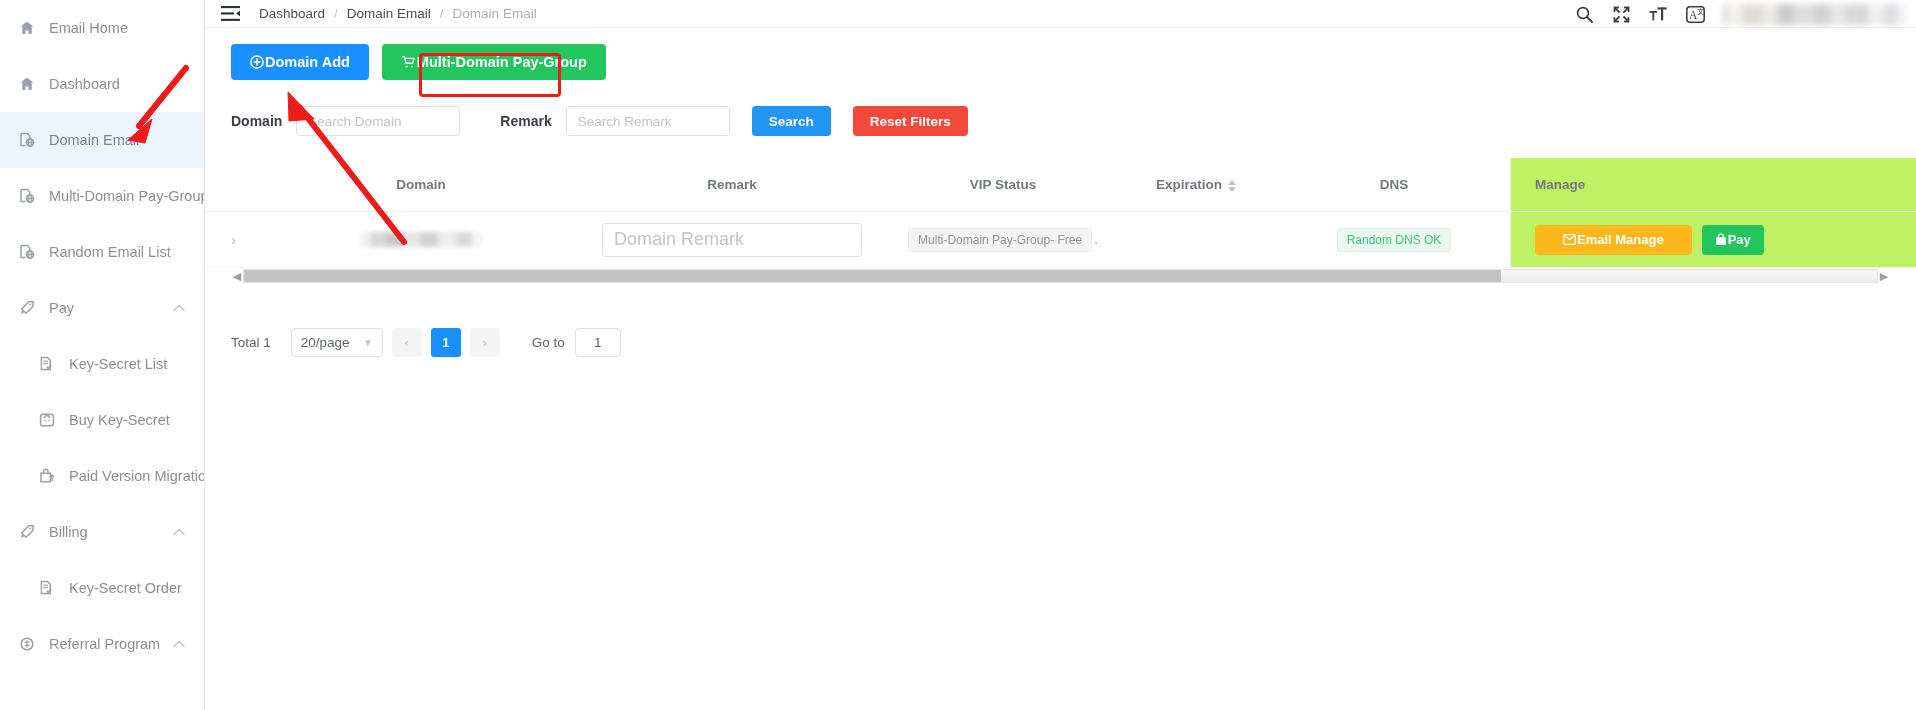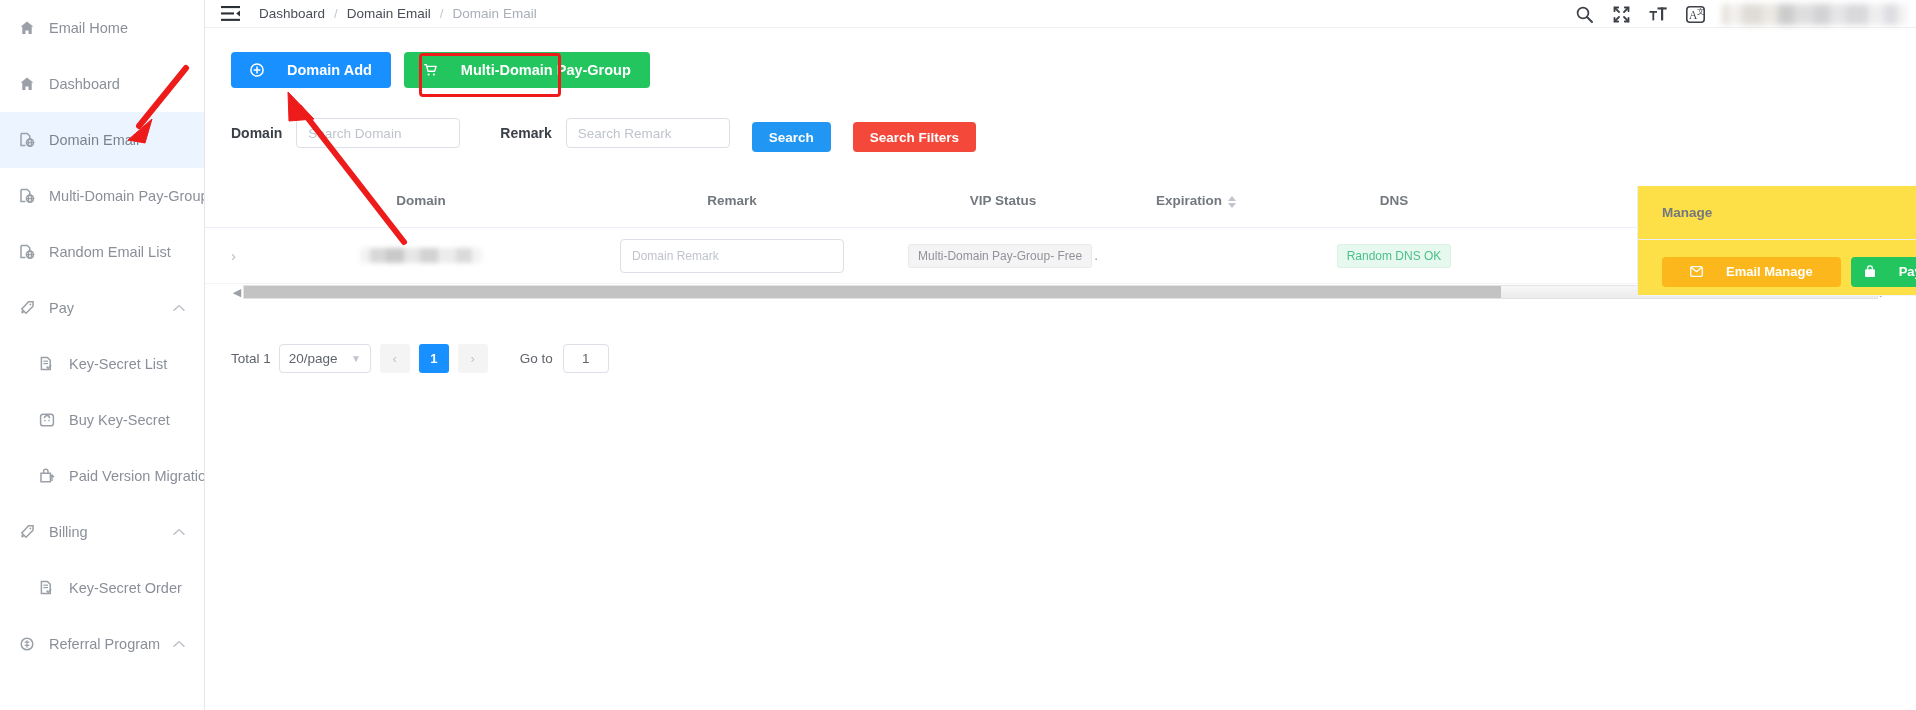--- a/index.html
+++ b/index.html
@@ -71,24 +71,24 @@
         #c9c8c8 56px 72px,#dcdcdd 72px 92px,#cfcfd2 92px 108px,#e4e4e6 108px 124px,
         #d6d6da 124px 146px,#ededee 146px 162px,#dcdce0 162px 176px,#f3f3f4 176px 186px);
     filter: blur(3.2px); opacity: .92;
   }
 
   .content { padding: 0; position: relative; height: 682px; overflow: hidden; }
 
   
   .actions { display: flex; align-items: center; gap: 13px; padding: 16px 0 0 26px; }
   .btn {
-    display: inline-flex; align-items: center; justify-content: center; gap: 23px;
+    display: inline-flex; align-items: center; justify-content: center; gap: 1px;
     border: none; border-radius: 4px; cursor: pointer;
     font-family: "Liberation Sans", sans-serif; font-weight: 700;
-    color: #fff; white-space: nowrap; margin-top: 8px;
+    color: #fff; white-space: nowrap;
   }
   .btn-primary { background: #1890ff; height: 36px; padding: 0 19px; font-size: 14.5px; }
   .btn-success { background: #22c55e; height: 36px; padding: 0 19px; font-size: 14.5px; }
   .btn svg { display: block; }
 
   .hl-box {
     position: absolute; left: 214px; top: 53px;
     width: 142px; height: 44px;
     border: 3px solid #ef1b1b; border-radius: 4px;
     pointer-events: none; z-index: 40;
@@ -134,36 +134,36 @@
     padding-left: 26px; font-size: 13.5px; color: #5f646b;
     border-bottom: 1px solid #f2f4f7;
   }
   .chev { color: #b6bbc3; font-size: 15px; cursor: pointer; }
   .blur-domain {
     width: 122px; height: 15px; border-radius: 2px;
     background: linear-gradient(90deg,#f2f2f2 0 10px,#d8d8d8 10px 26px,#c9c9c9 26px 44px,#e6e6e6 44px 60px,#d2d2d2 60px 78px,#ececec 78px 96px,#dadada 96px 112px,#f4f4f4 112px 122px);
     filter: blur(2.4px);
   }
   .remark-input {
-    width: 224px; height: 34px; border: 1px solid #dcdfe6; border-radius: 4px;
-    padding: 0 11px; font-size: 12px; color: #5a6066; background: #fff;
+    width: 260px; height: 34px; border: 1px solid #dcdfe6; border-radius: 4px;
+    padding: 0 11px; font-size: 18px; color: #5a6066; background: #fff;
     font-family: "Liberation Sans", sans-serif; outline: none;
   }
   .remark-input::placeholder { color: #c0c4cc; }
   .tag {
     display: inline-flex; align-items: center; height: 24px; padding: 0 9px;
     border-radius: 3px; font-size: 12px; white-space: nowrap;
   }
   .tag-gray { background: #f4f4f5; border: 1px solid #e9e9eb; color: #909399; }
   .tag-green { background: #e7f8ef; border: 1px solid #d9f2e4; color: #4cc08a; }
   .dot-after { color:#909399; margin-left:2px; }
 
   .manage-col {
-    position: absolute; right: 0; top: 12px; width: 279px;
-    background: #fde047; z-index: 20;
+    position: absolute; right: 0; top: 0; width: 406px;
+    background: #bef264; z-index: 20;
     border-left: 1px solid #ebeef5;
   }
   .manage-head {
     height: 54px; display: flex; align-items: center; padding-left: 24px;
     font-size: 13.5px; font-weight: 700; color: #73787f;
     border-bottom: 1px solid #ebeef5;
   }
   .manage-cell {
     height: 56px; display: flex; align-items: center; gap: 10px; padding-left: 24px;
     border-bottom: 1px solid #f2f4f7;
@@ -175,21 +175,21 @@
   .hscroll {
     display: flex; align-items: center; height: 16px;
     margin: 0 26px 0 26px; position: relative;
   }
   .hs-arrow { color:#9aa0a8; font-size: 11px; width: 12px; text-align:center; }
   .hs-track { flex: 1 1 auto; height: 14px; background: linear-gradient(#f7f7f7,#ebebeb); border: 1px solid #e3e3e3; position: relative; }
   .hs-thumb { position:absolute; left:0; top:0; height: 12px; width: 77%; background: #c3c3c3; }
 
   
   .pager { display: flex; align-items: center; gap: 0; padding: 44px 0 0 26px; font-size: 13.5px; color: #5f646b; }
-  .p-total { margin-right: 8px; }
+  .p-total { margin-right: 20px; }
   .p-select {
     display: inline-flex; align-items: center; justify-content: space-between;
     width: 92px; height: 29px; border: 1px solid #dcdfe6; border-radius: 4px;
     padding: 0 9px; color: #5f646b; background: #fff; cursor: pointer;
   }
   .p-select .cd { color: #c0c4cc; font-size: 10px; }
   .p-btn {
     width: 30px; height: 29px; display: inline-flex; align-items: center; justify-content: center;
     background: #f4f4f5; color: #c0c4cc; border-radius: 3px; margin-left: 9px; cursor: pointer; font-size: 13px;
   }
@@ -441,21 +441,21 @@
 
       <div class="filters">
         <span class="flabel">Domain</span>
         <input class="finput" placeholder="Search Domain" style="">
         <span class="gap-lg"></span>
         <span class="flabel">Remark</span>
         <input class="finput" placeholder="Search Remark" style="">
         <span class="gap-md"></span>
         <button class="btn btn-search">Search</button>
         <span class="gap-md"></span>
-        <button class="btn btn-reset">Search Filters</button>
+        <button class="btn btn-reset">Reset Filters</button>
       </div>
 
       <div class="table-wrap">
 
         <div class="thead">
           <div class="th c-exp"></div>
           <div class="th c-domain">Domain</div>
           <div class="th c-remark">Remark</div>
           <div class="th c-vip">VIP Status</div>
           <div class="th c-expire">

